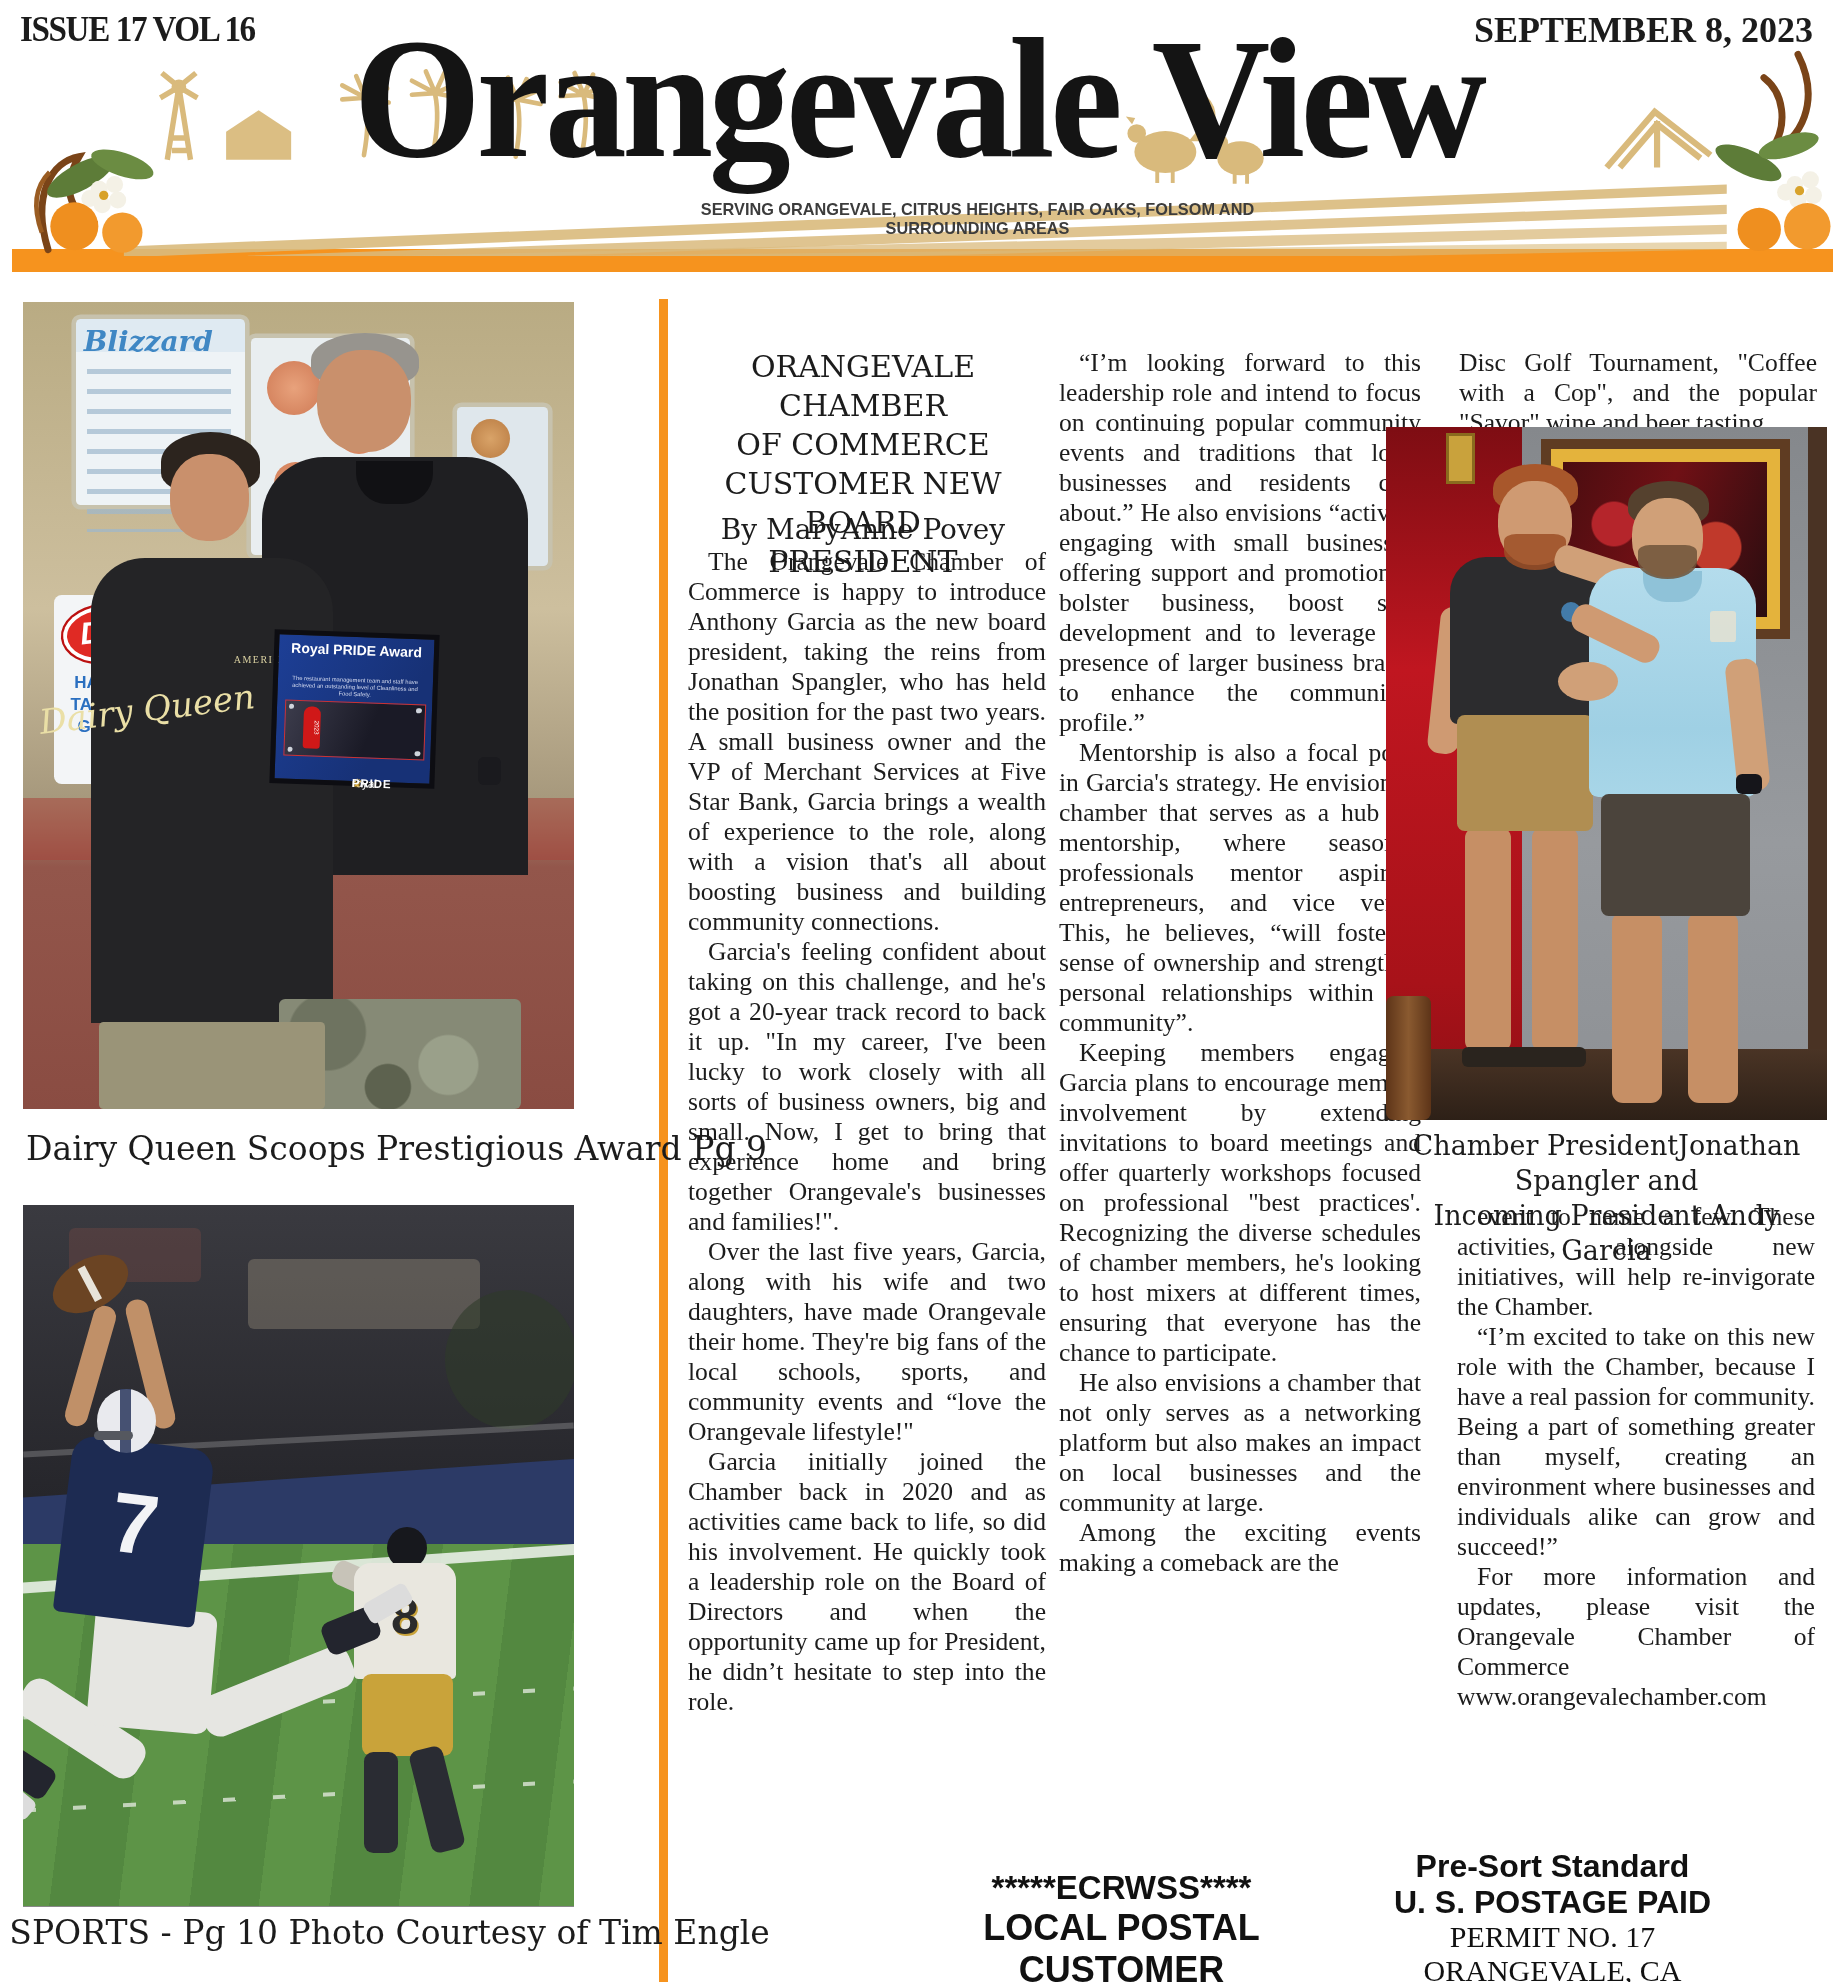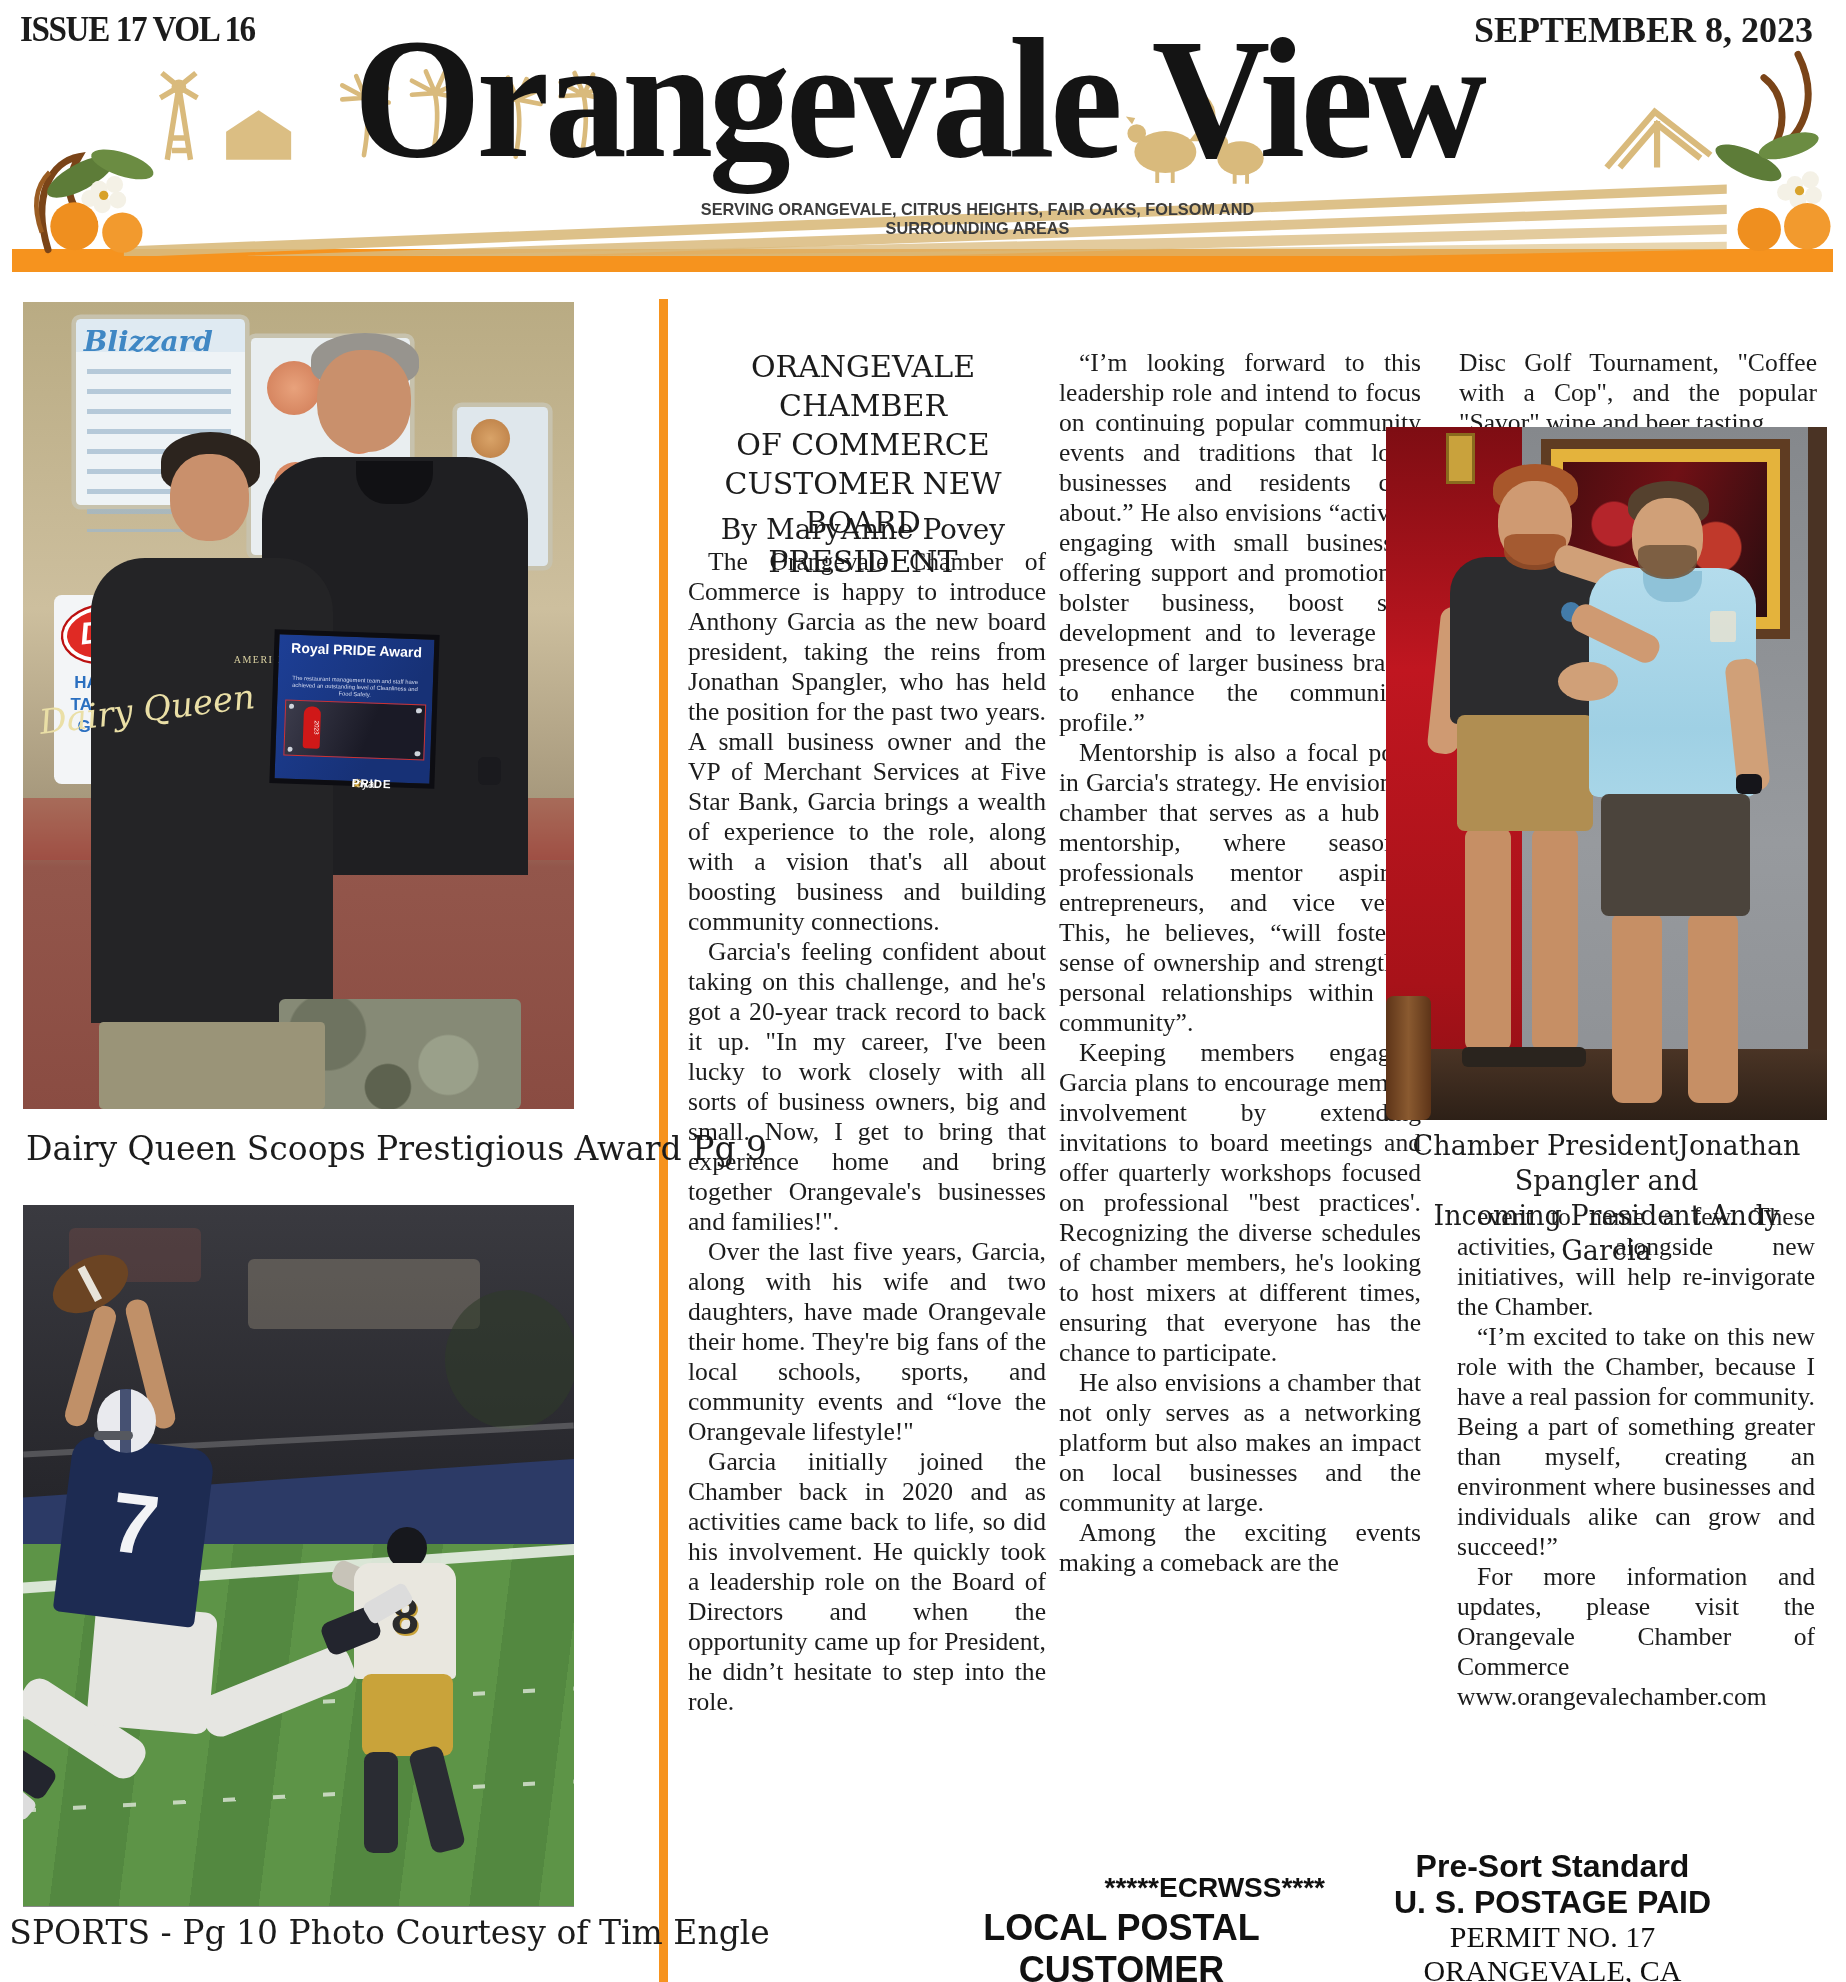--- a/index.html
+++ b/index.html
@@ -179,21 +179,21 @@
   .bodycol p{margin:0;text-indent:20px;}
   .col1{left:688px;top:547px;width:358px;}
   .col2{left:1059px;top:348px;width:362px;}
   .col3top{left:1459px;top:348px;width:358px;}
   .cap3{position:absolute;left:1386px;top:1128px;width:441px;text-align:center;font-size:27px;
         line-height:35px;font-family:"DejaVu Serif","Liberation Serif",serif;}
   .col3{left:1457px;top:1202px;width:358px;}
   
   .postal-left{position:absolute;left:918px;top:1868px;width:407px;text-align:center;
                font-family:"Liberation Sans",sans-serif;font-weight:bold;color:#111;}
-  .postal-left .l1{font-size:28px;line-height:39px;text-align:right;}
+  .postal-left .l1{font-size:33px;line-height:39px;}
   .postal-left .l2{font-size:36px;line-height:42px;}
   .postal-right{position:absolute;left:1385px;top:1848px;width:335px;text-align:center;color:#111;}
   .postal-right .s1,.postal-right .s2{font-family:"Liberation Sans",sans-serif;font-weight:bold;font-size:32px;line-height:36px;}
   .postal-right .s3,.postal-right .s4{font-family:"Liberation Serif",serif;font-weight:normal;font-size:30px;line-height:34px;}
 </style>
 </head>
 <body>
 
 <div class="page">
 

